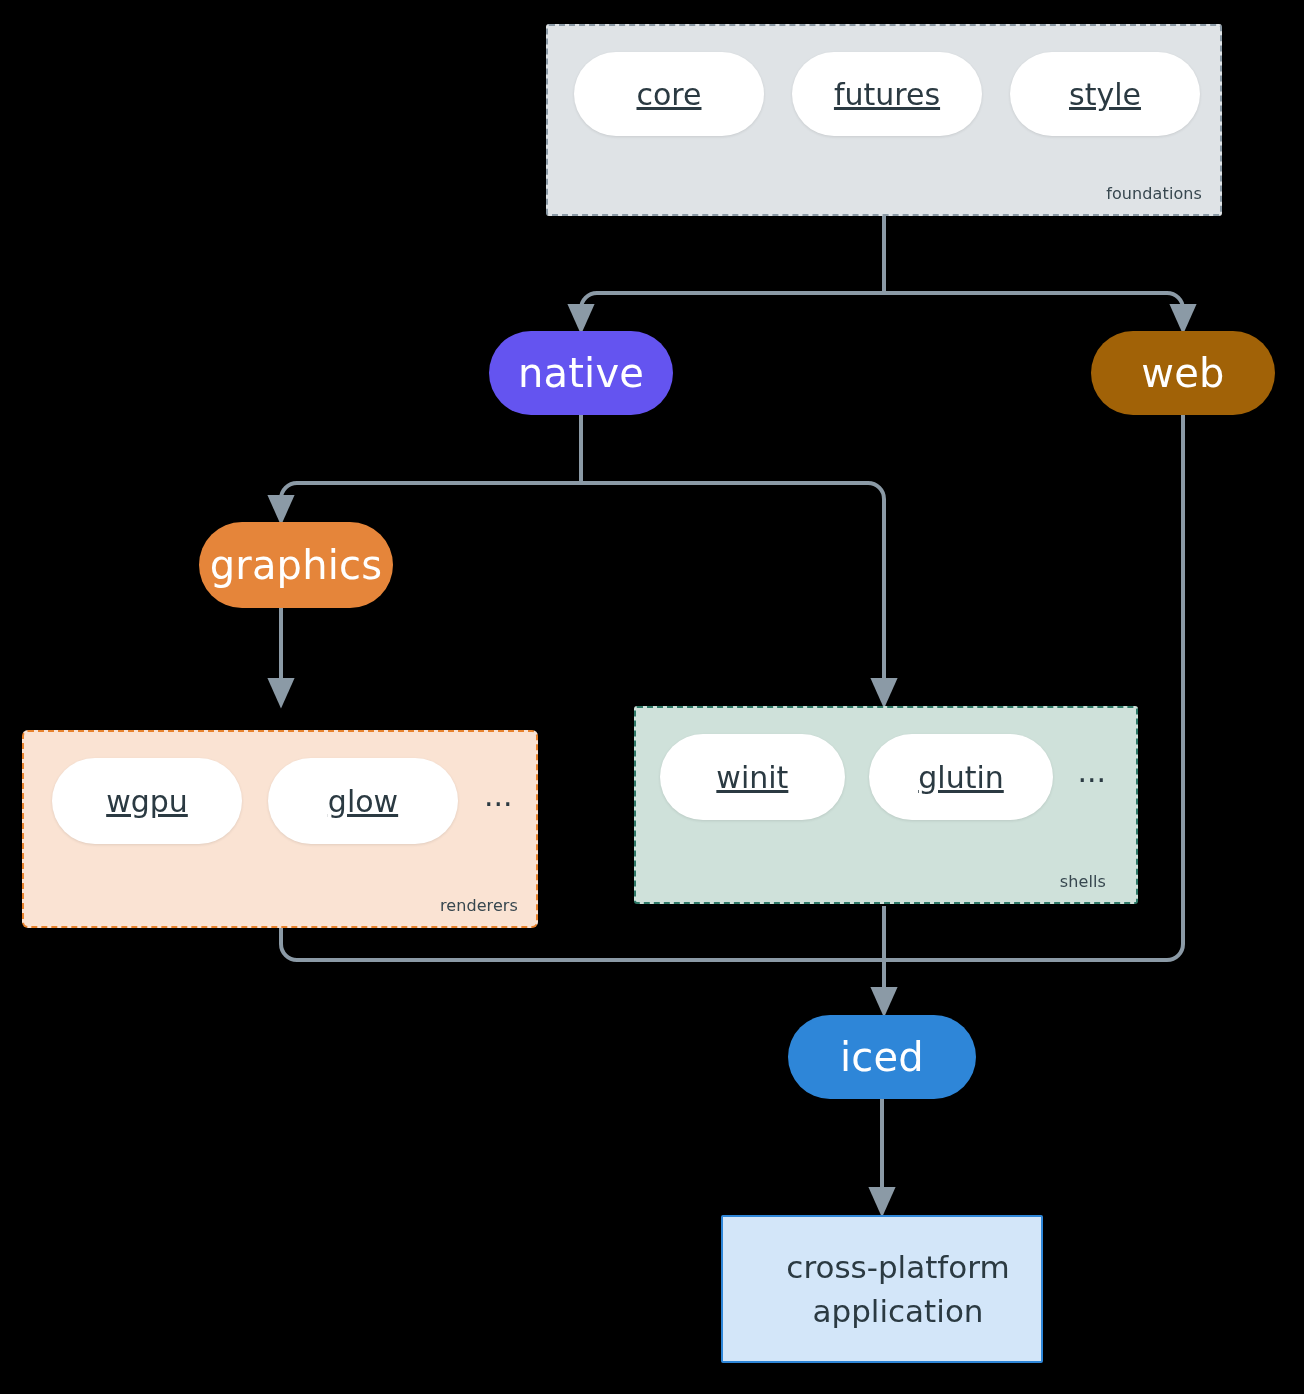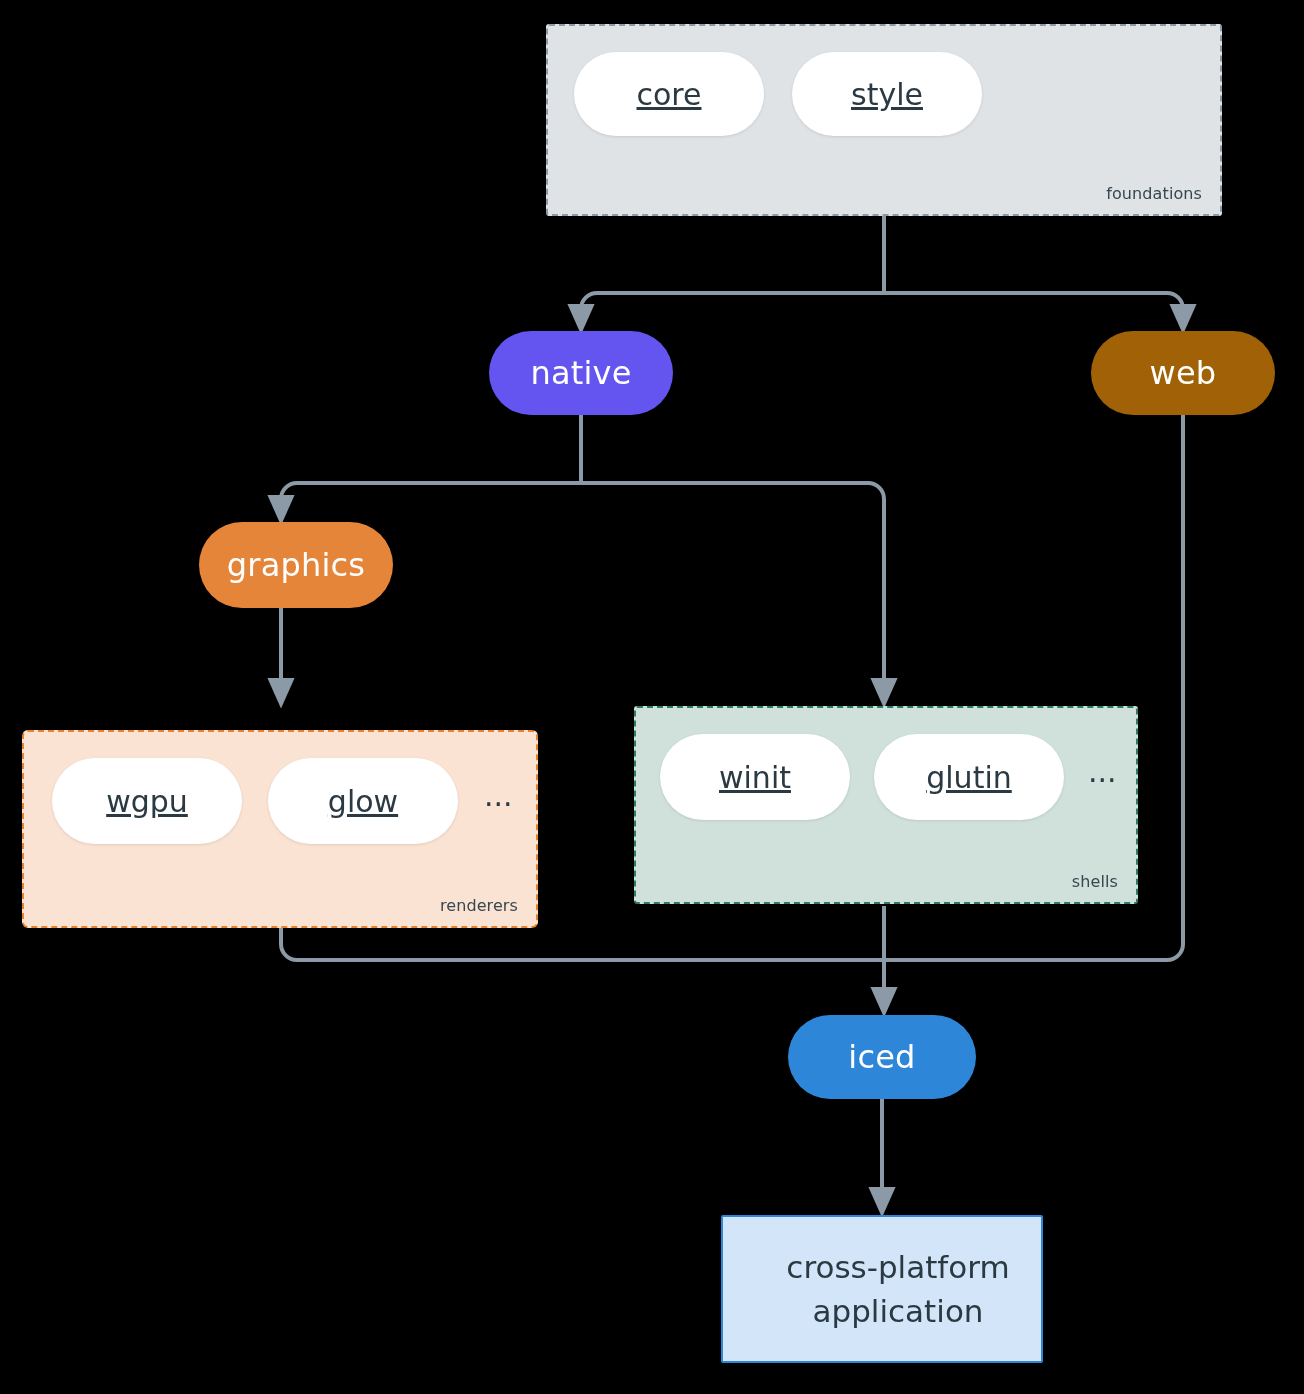--- a/index.html
+++ b/index.html
@@ -110,30 +110,30 @@
   #renderers .chip { width: 190px; height: 86px; }
   #renderers .group-label { color: #37474f; }
 
   
   #shells {
     left: 634px;  top: 706px;
     width: 504px; height: 198px;
     background: #cfe1da;
     border: 2px dashed #2f7a68;
     border-radius: 3px;
-    padding: 26px 18px 12px 24px;
+    padding: 26px 30px 12px 24px;
   }
   #shells .group-items { gap: 24px; }
   #shells .chip { width: 190px; height: 86px; }
 
   
   .pill {
     border-radius: 60px;
     color: #ffffff;
-    font-size: 32px;
+    font-size: 40px;
     letter-spacing: 0.2px;
   }
   #node-native {
     left: 489px; top: 331px;
     width: 184px; height: 84px;
     background: #6454f0;
   }
   #node-web {
     left: 1091px; top: 331px;
     width: 184px; height: 84px;
@@ -201,20 +201,21 @@
 
       <path d="M884,960 L884,1007" marker-end="url(#ah)"></path>
 
       <path d="M882,1099 L882,1207" marker-end="url(#ah)"></path>
     </g>
   </svg>
 
   <div class="group-box" id="foundations">
     <div class="group-items">
       <div class="chip">core</div>
+      <div class="chip">futures</div>
       <div class="chip">style</div>
     </div>
     <div class="group-label">foundations</div>
   </div>
 
   <div class="node pill" id="node-native">
     <span>native</span>
   </div>
 
   <div class="node pill" id="node-web">

